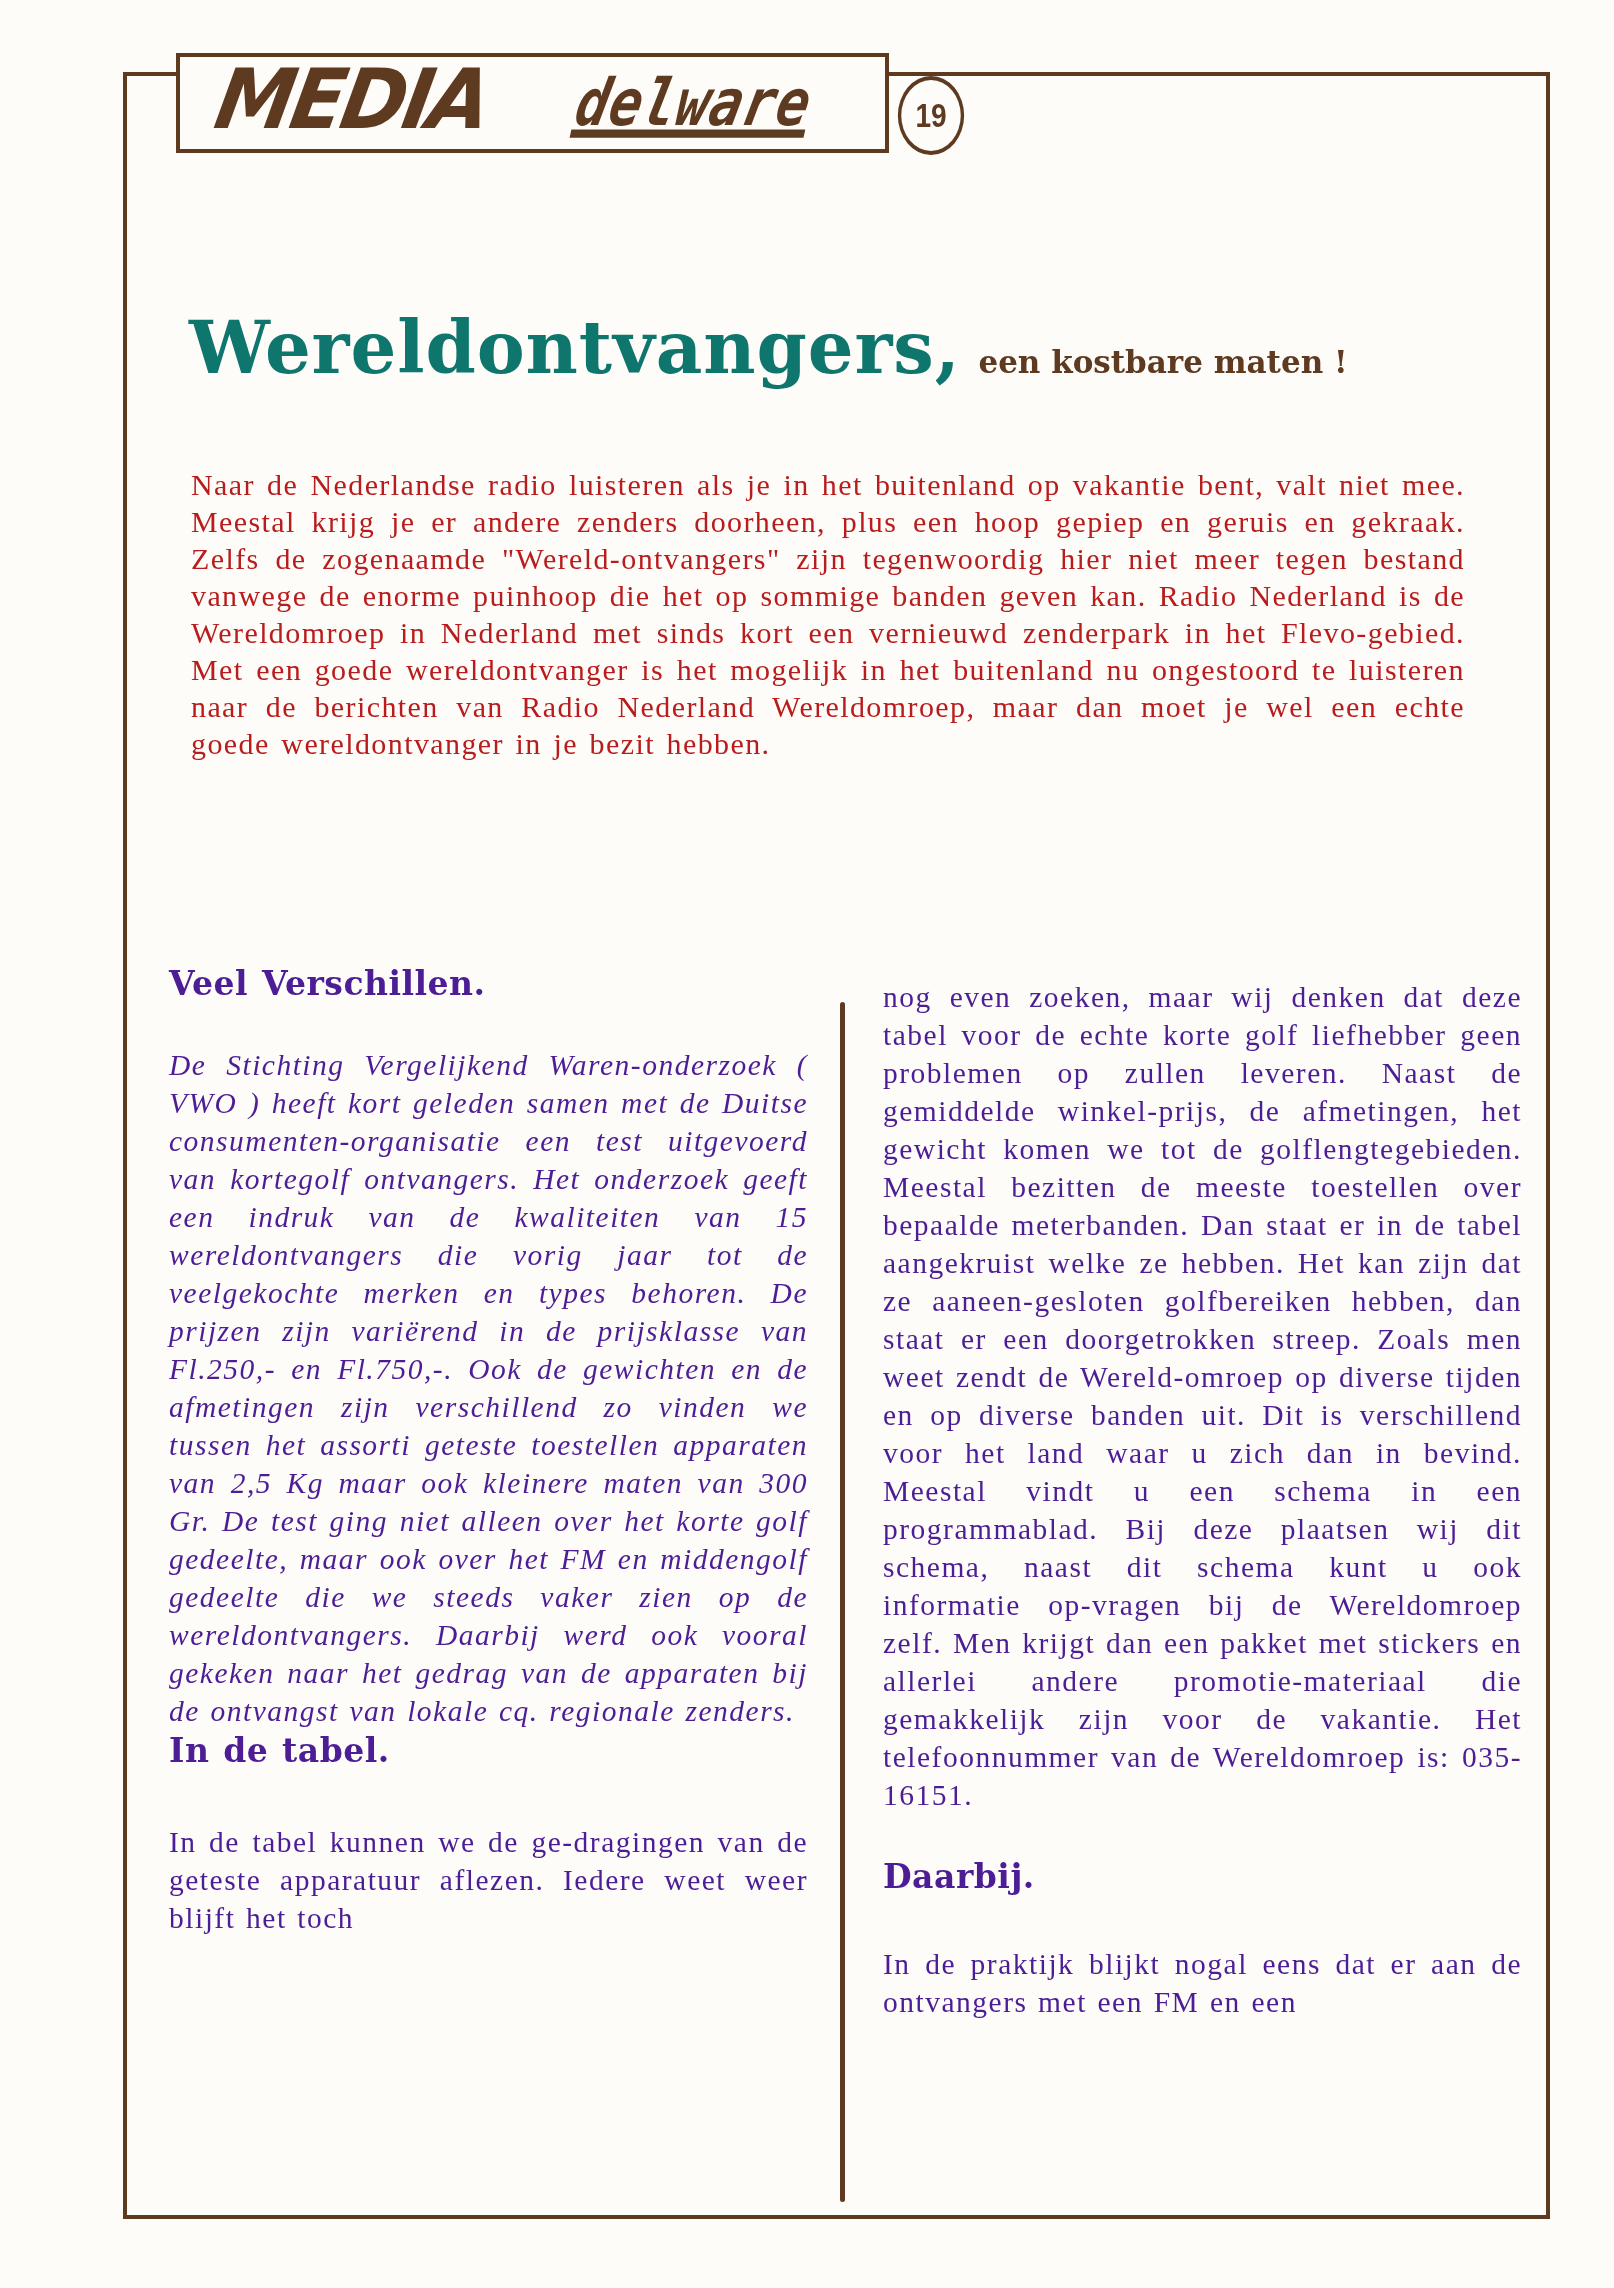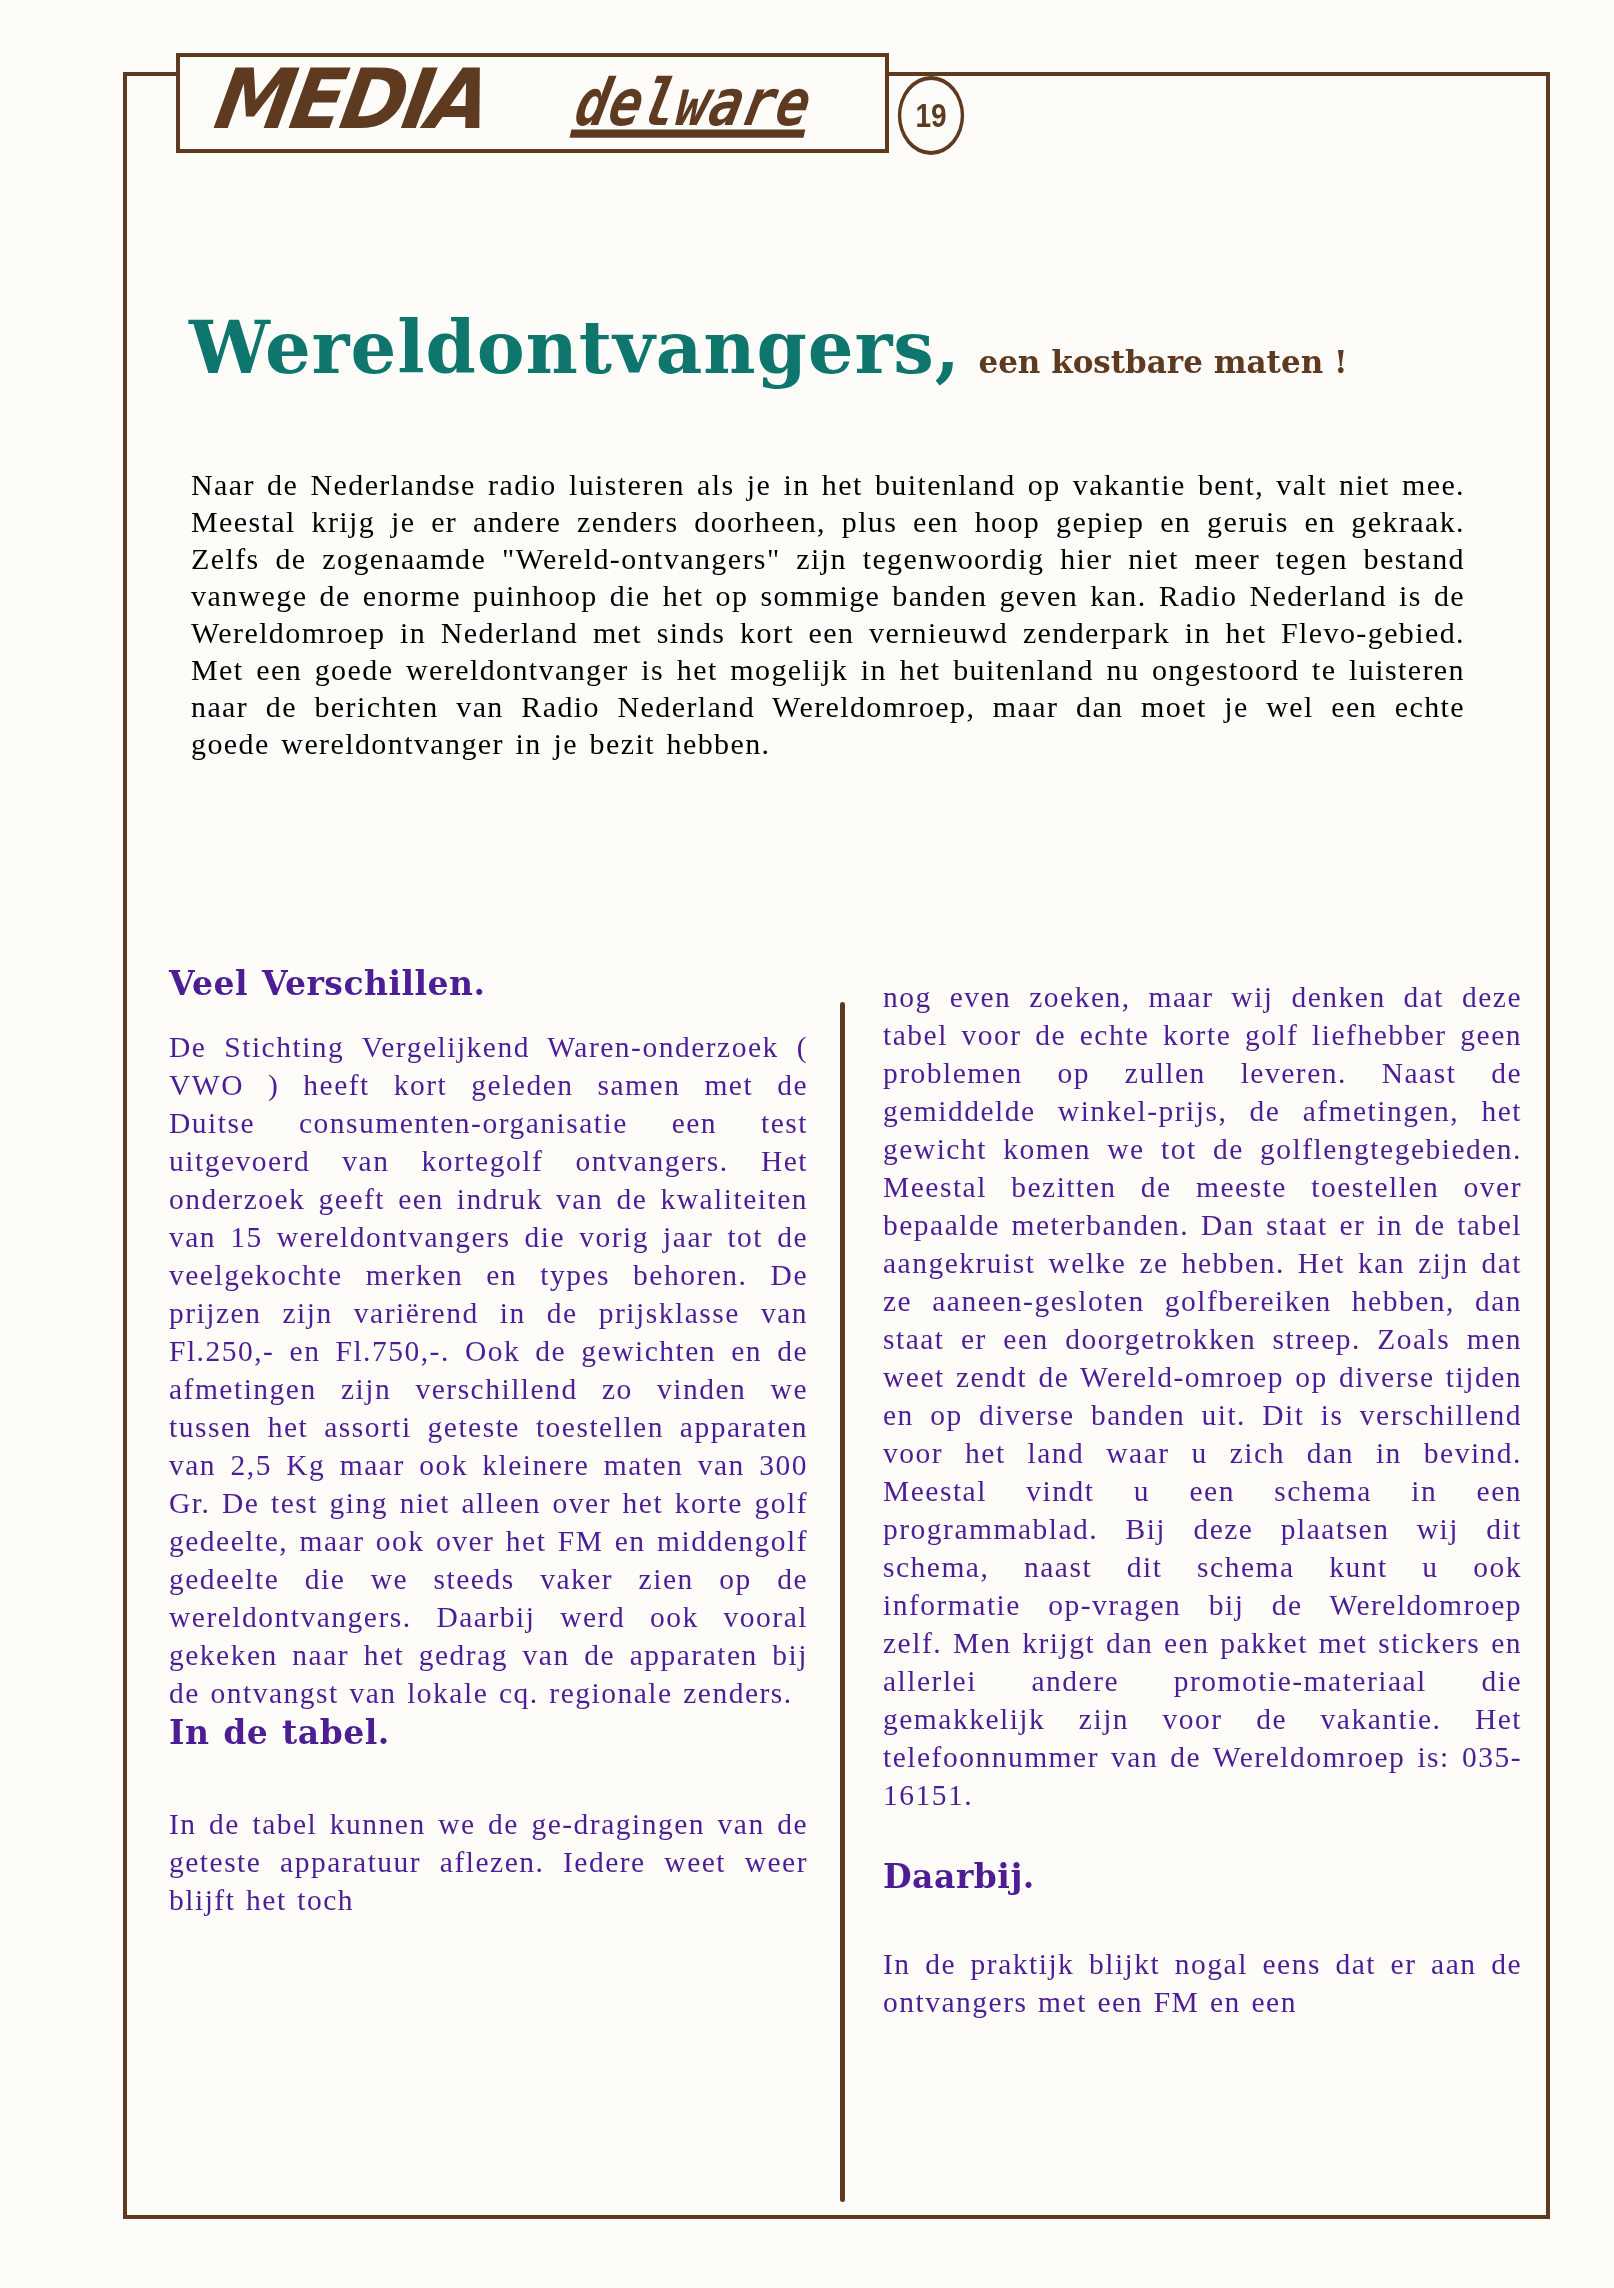--- a/index.html
+++ b/index.html
@@ -74,39 +74,39 @@
   }
 
   
   .intro {
     position: absolute; left: 191px; top: 436px;
     width: 1274px;
     font-family: "Liberation Serif", serif;
     font-size: 30px; line-height: 37px;
     text-align: justify; letter-spacing: 1.4px;
     word-spacing: 2.8px;
-    color: #000000;
+    color: #b91c1c;
   }
 
   
   .col {
     position: absolute;
     font-family: "Liberation Serif", serif;
     font-size: 29.5px; line-height: 38px;
     text-align: justify; letter-spacing: 1.5px; word-spacing: 1.8px;
     color: #4c1d95;
   }
   .col-left { left: 169px; top: 963px; width: 639px; }
   .col-right { left: 883px; top: 978px; width: 639px; }
   .col h2 {
     font-family: "DejaVu Serif", serif; font-weight: bold;
     font-size: 33px; line-height: 41px; margin: 0; letter-spacing: 0.5px;
   }
   .col p { margin: 0; }
-  .col-left .p1 { margin-top: 24px; }
+  .col-left .p1 { margin-top: 42px; font-style: italic; }
   .col-left h2.h-tabel { }
   .col-left .p2 { margin-top: 52px; }
   .col-right h2.h-gebreken { margin-top: 42px; }
   .col-right .p2 { margin-top: 48px; }
 
   .divider {
     position: absolute; left: 840px; top: 1002px;
     width: 4.6px; height: 1200px;
     background: #5e3a20; border-radius: 2.8px;
   }

